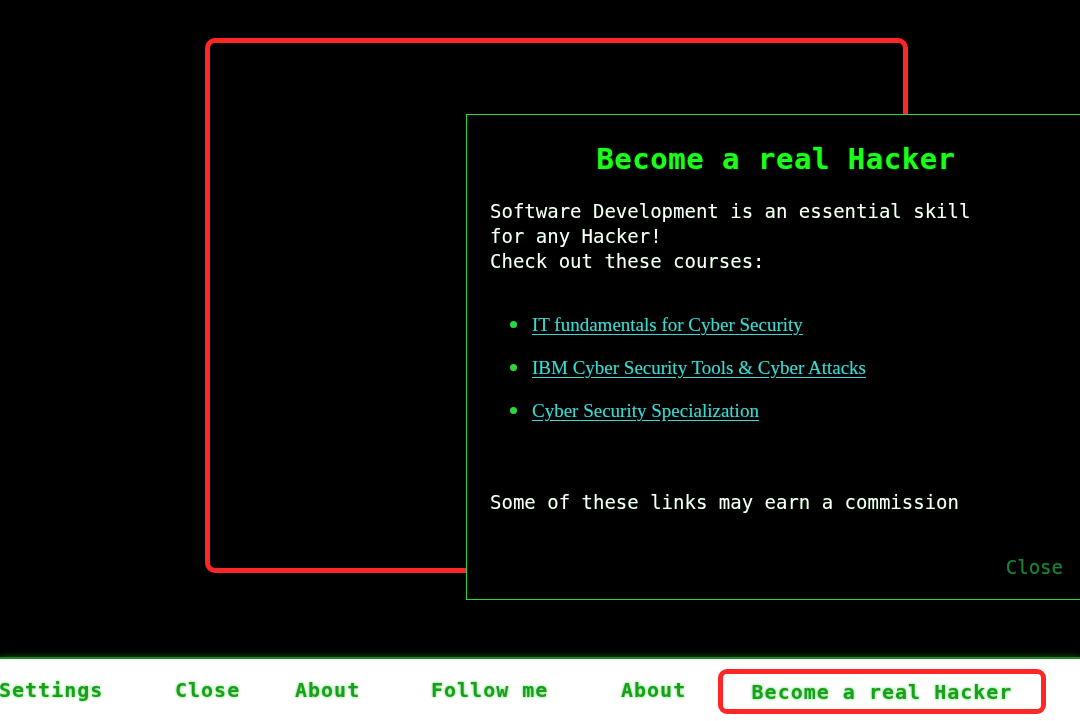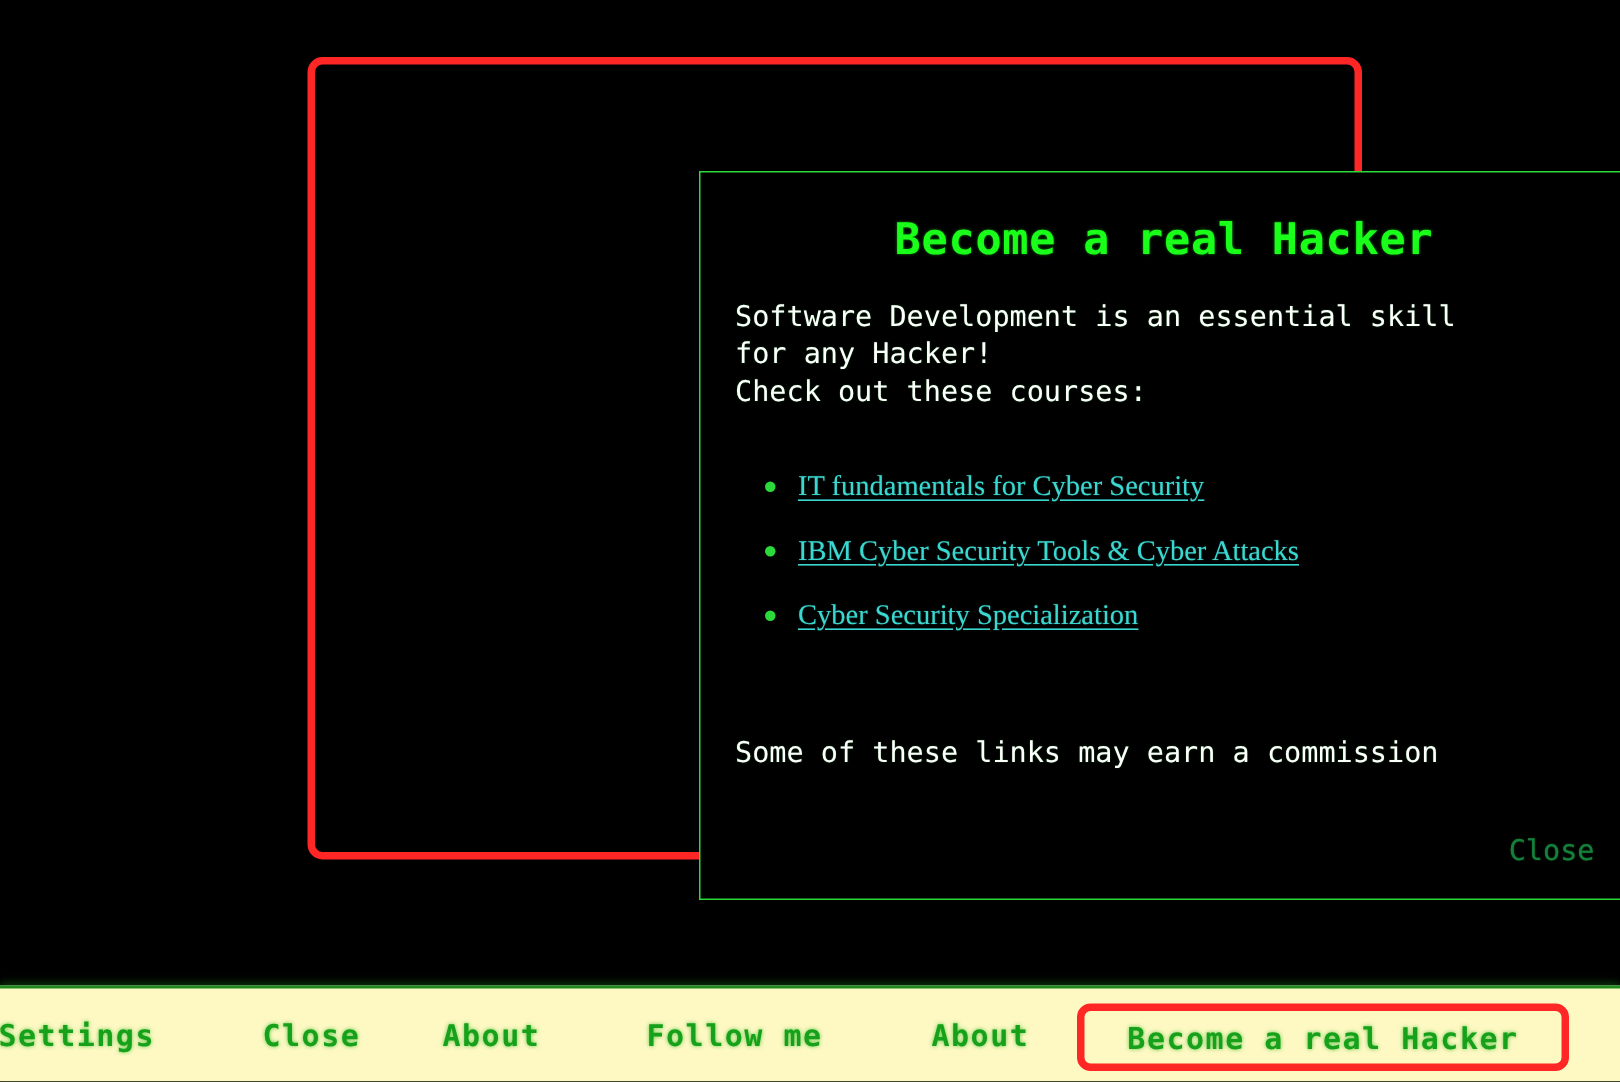--- a/index.html
+++ b/index.html
@@ -130,21 +130,21 @@
 
   
   #bottom-nav {
     position: absolute;
     left: 0;
     bottom: 0;
     width: 1080px;
     height: 64px;
     border-top: 2px solid #1f8a1f;
     box-shadow: 0 -1px 6px rgba(40,200,40,0.35);
-    background: #fef9c3;
+    background: #ffffff;
     box-sizing: border-box;
     text-align: center;
   }
   .nav-item {
     position: absolute;
     top: 50%;
     transform: translateY(-50%);
     font-size: 20px;
     font-weight: bold;
     letter-spacing: 1px;

